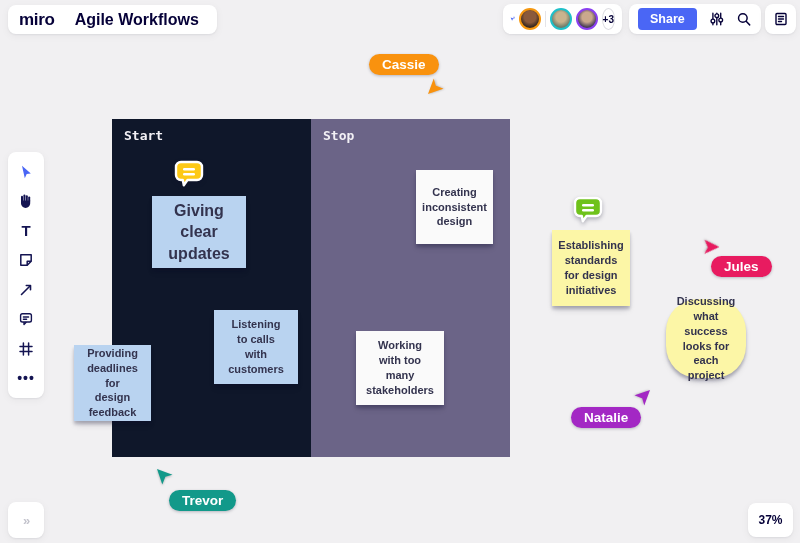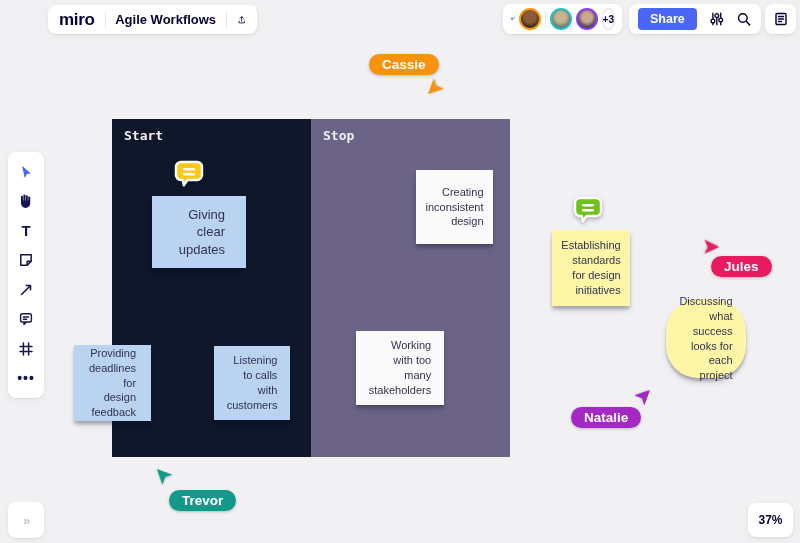--- a/index.html
+++ b/index.html
@@ -9,24 +9,24 @@
     background:#f1f0f2;
     font-family:"Liberation Sans", sans-serif;
     color:#050038;
   }
   .card {
     position:absolute; background:#fff; border-radius:8px;
     box-shadow:0 1px 2px rgba(0,0,30,.06), 0 2px 8px rgba(0,0,30,.05);
     display:flex; align-items:center;
   }
   
-  .tb-left { left:8px; top:5px; width:209px; height:29px; padding:0 11px; gap:10px;margin-left:40px; }
+  .tb-left { left:8px; top:5px; width:209px; height:29px; padding:0 11px; gap:10px; }
   .logo { font-size:17px; font-weight:800; letter-spacing:-.3px; color:#050038; }
   .vdiv { width:1px; height:16px; background:#e4e4e9; }
-  .board-title { font-size:13px; font-weight:700; white-space:nowrap; }
+  .board-title { font-size:16px; font-weight:700; white-space:nowrap; }
   .tb-avatars { left:503px; top:4px; width:119px; height:30px; padding:0 7px; gap:4px; }
   .avatar { width:22px; height:22px; border-radius:50%; border:2px solid; flex:0 0 auto; }
   .av1 { border-color:#f5970f; background:radial-gradient(circle at 50% 38%, #8a5a3b 0 40%, #3a2a20 70%); }
   .av2 { border-color:#1fc0c9; background:radial-gradient(circle at 50% 40%, #c9b38e 0 35%, #6f7d6a 70%); }
   .av3 { border-color:#8a3ff0; background:radial-gradient(circle at 50% 40%, #caa88d 0 35%, #4a3f55 70%); }
   .overflow-badge { width:22px; height:22px; border-radius:50%; border:1px solid #dcdce1;
     display:flex; align-items:center; justify-content:center; font-size:10px; font-weight:700; color:#050038; background:#fff; }
   .tb-share { left:629px; top:4px; width:132px; height:30px; padding:0 9px; gap:12px; }
   .share-btn { height:22px; padding:0 12px; border-radius:4px; color:#fff; font-size:12.5px;
     font-weight:700; display:flex; align-items:center; border:none; cursor:pointer; }
@@ -37,25 +37,25 @@
     justify-content:space-evenly; align-items:center; }
   .tool { width:20px; height:20px; display:flex; align-items:center; justify-content:center; }
   .tool-t { font-size:15px; font-weight:700; color:#141452; }
   .tool-more { font-size:14px; font-weight:700; color:#141452; letter-spacing:1px; line-height:6px; }
   
   .frame { position:absolute; left:112px; top:119px; width:597px; height:338px; display:flex; }
   .col { width:199px; height:338px; padding:9px 0 0 12px; }
   .col-label { font-family:"DejaVu Sans Mono", monospace; font-size:13px; font-weight:700; color:#f2f0f5; }
   
   .note { position:absolute; display:flex; align-items:center; justify-content:center;
-    text-align:right; padding:21px; font-size:11px; line-height:1.35; color:#33334e;
-    box-shadow:0 3px 3px rgba(10,10,40,.22), 0 5px 7px -2px rgba(10,10,40,.18); }
-  .n1 { left:152px; top:196px; width:94px;  height:72px; font-size:13px; }
+    text-align:center; padding:12px; font-size:11px; line-height:1.35; color:#33334e;
+    box-shadow:0 3px 3px rgba(10,10,40,.22), 0 5px 7px -2px rgba(10,10,40,.18);font-weight:bold; }
+  .n1 { left:152px; top:196px; width:94px;  height:72px; font-size:16px; }
   .n2 { left:74px;  top:345px; width:77px;  height:76px; }
-  .n3 { left:214px; top:310px; width:76px;  height:74px;margin-top:36px; }
+  .n3 { left:214px; top:310px; width:84px;  height:74px; }
   .n4 { left:416px; top:170px; width:77px;  height:74px; }
   .n5 { left:356px; top:331px; width:88px;  height:74px; }
   .n6 { left:552px; top:230px; width:78px;  height:76px; }
   .n7 { left:666px; top:299px; width:80px;  height:79px;border-radius:32px; }
   
   .marker { position:absolute; width:34px; height:34px; filter:drop-shadow(0 2px 2px rgba(10,10,40,.3)); }
   .m1 { left:172px; top:158px; }
   .m2 { left:571px; top:194px; }
   
   .cursor { position:absolute; width:18px; height:18px; filter:drop-shadow(0 1px 1px rgba(0,0,0,.25)); }

